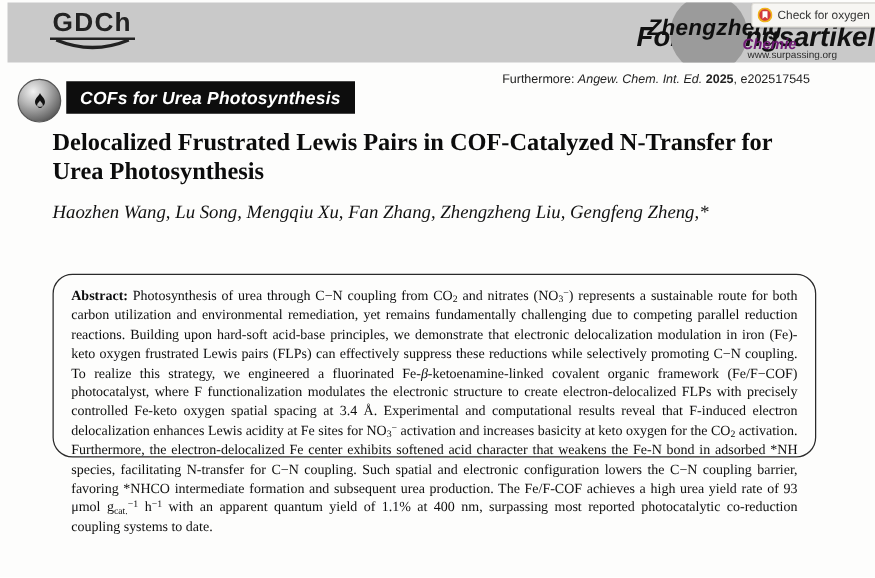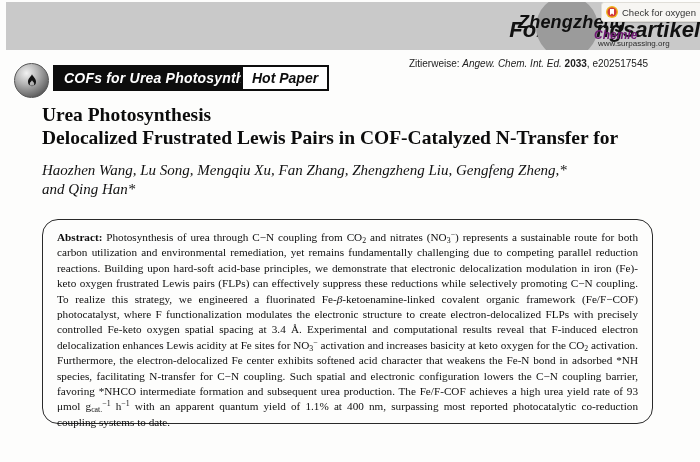--- a/index.html
+++ b/index.html
@@ -29,70 +29,74 @@
   .topic-badge{position:absolute;left:53px;top:65px;height:26px;line-height:26px;background:#0d0d0d;color:#fff;
                font-size:14px;font-weight:bold;font-style:italic;padding:0 11px;letter-spacing:0.2px;}
   .hotpaper-badge{position:absolute;left:241px;top:65px;height:22px;line-height:22px;background:#fff;color:#0d0d0d;
                border:2px solid #0d0d0d;font-size:14px;font-weight:bold;font-style:italic;padding:0 9px;}
   
   .title{position:absolute;left:42px;top:103px;width:640px;font-family:"Liberation Serif",serif;
          font-size:19.5px;font-weight:bold;line-height:23px;color:#0c0c0c;}
   .authors{position:absolute;left:42px;top:161px;width:620px;font-family:"Liberation Serif",serif;
            font-style:italic;font-size:15px;line-height:19px;color:#111;}
   
-  .abs-box{position:absolute;left:42px;top:219px;width:611px;height:205px;box-sizing:border-box;
+  .abs-box{position:absolute;left:42px;top:219px;width:611px;height:147px;box-sizing:border-box;
            border:1.5px solid #2a2a2a;border-radius:16px;padding:10px 14px;}
   .abs-text{font-family:"Liberation Serif",serif;font-size:11.2px;line-height:15.4px;
             text-align:justify;color:#0e0e0e;margin:0;}
   .abs-text sub{font-size:70%;vertical-align:-0.25em;line-height:0;}
   .abs-text sup{font-size:70%;vertical-align:0.45em;line-height:0;}
   .cite i, .abs-text i{}
   .cite b{font-weight:bold;}
 </style>
 </head>
 <body>
 
 <div id="page">
 
   <div class="band">
+    <div class="gdch">
+      <span class="gdch-text">GDCh</span>
+      <svg class="gdch-arc" width="64" height="11" viewBox="0 0 64 11">
+        <path d="M3 1 Q32 13 61 1" stroke="#222" stroke-width="2.6" fill="none"></path>
+      </svg>
+    </div>
     <div class="artikel">Forschungsartikel</div>
     <div class="ang-circle"></div>
     <div class="ang-name">Zhengzheng</div>
     <div class="ang-chemie">Chemie</div>
     <div class="ang-url">www.surpassing.org</div>
   </div>
 
   <div class="check-badge">
     <svg width="12" height="12" viewBox="0 0 12 12">
       <circle cx="6" cy="6" r="6" fill="#f0b41c"></circle>
       <circle cx="6" cy="6" r="4.6" fill="#d23a3a"></circle>
       <path d="M4 3 h4 v6 l-2 -1.6 L4 9 Z" fill="#fff"></path>
     </svg>
     <span>Check for oxygen</span>
   </div>
 
   <div class="cite">
-    <div><span>Zitierweise: </span><i>Angew. Chem. Int. Ed. </i><b>2033</b><span>, e202517545</span></div>
+    <div><span>Furthermore: </span><i>Angew. Chem. Int. Ed. </i><b>2025</b><span>, e202517545</span></div>
   </div>
 
   <div class="sphere">
     <svg width="16" height="16" viewBox="0 0 24 24">
       <path d="M12 2 C13.5 6 18 8 18 13 A6 6 0 0 1 6 13 C6 8 10.5 6 12 2 Z M12 20 a3.4 3.4 0 0 0 3.4-3.4 C15.4 14 13 13 12 11 C11 13 8.6 14 8.6 16.6 A3.4 3.4 0 0 0 12 20 Z" fill="#111" fill-rule="evenodd"></path>
     </svg>
   </div>
   <div class="topic-badge">COFs for Urea Photosynthesis</div>
-  <div class="hotpaper-badge">Hot Paper</div>
 
   <div class="title">
+    <div>Delocalized Frustrated Lewis Pairs in COF-Catalyzed N-Transfer for</div>
     <div>Urea Photosynthesis</div>
-    <div>Delocalized Frustrated Lewis Pairs in COF-Catalyzed N-Transfer for</div>
   </div>
 
   <div class="authors">
     <div>Haozhen Wang, Lu Song, Mengqiu Xu, Fan Zhang, Zhengzheng Liu, Gengfeng Zheng,*</div>
-    <div>and Qing Han*</div>
   </div>
 
   <div class="abs-box">
     <p class="abs-text"><b>Abstract:</b><span> Photosynthesis of urea through C−N coupling from CO</span><sub>2</sub><span> and nitrates (NO</span><sub>3</sub><sup>−</sup><span>) represents a sustainable route for both carbon utilization and environmental remediation, yet remains fundamentally challenging due to competing parallel reduction reactions. Building upon hard-soft acid-base principles, we demonstrate that electronic delocalization modulation in iron (Fe)-keto oxygen frustrated Lewis pairs (FLPs) can effectively suppress these reductions while selectively promoting C−N coupling. To realize this strategy, we engineered a fluorinated Fe-</span><i>β</i><span>-ketoenamine-linked covalent organic framework (Fe/F−COF) photocatalyst, where F functionalization modulates the electronic structure to create electron-delocalized FLPs with precisely controlled Fe-keto oxygen spatial spacing at 3.4 Å. Experimental and computational results reveal that F-induced electron delocalization enhances Lewis acidity at Fe sites for NO</span><sub>3</sub><sup>−</sup><span> activation and increases basicity at keto oxygen for the CO</span><sub>2</sub><span> activation. Furthermore, the electron-delocalized Fe center exhibits softened acid character that weakens the Fe-N bond in adsorbed *NH species, facilitating N-transfer for C−N coupling. Such spatial and electronic configuration lowers the C−N coupling barrier, favoring *NHCO intermediate formation and subsequent urea production. The Fe/F-COF achieves a high urea yield rate of 93 μmol g</span><sub>cat.</sub><sup>−1</sup><span> h</span><sup>−1</sup><span> with an apparent quantum yield of 1.1% at 400 nm, surpassing most reported photocatalytic co-reduction coupling systems to date.</span></p>
   </div>
 
 </div>
 
 </body></html>

